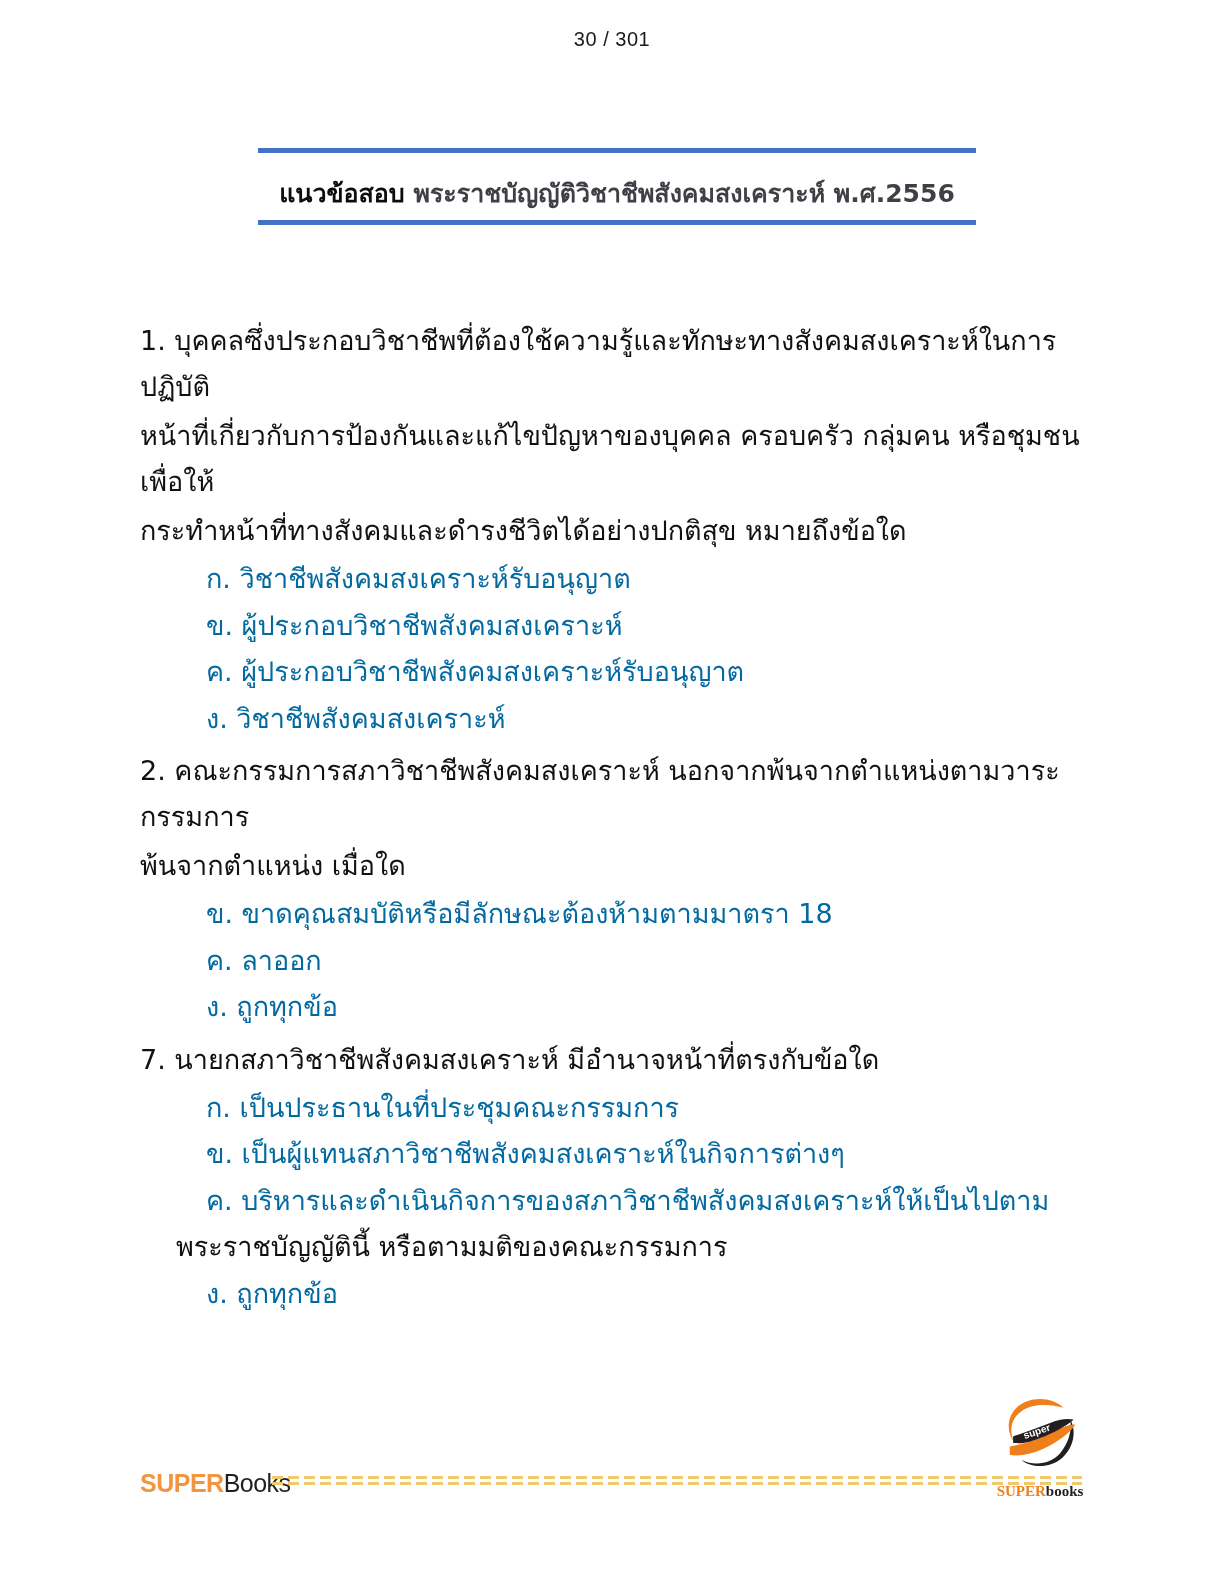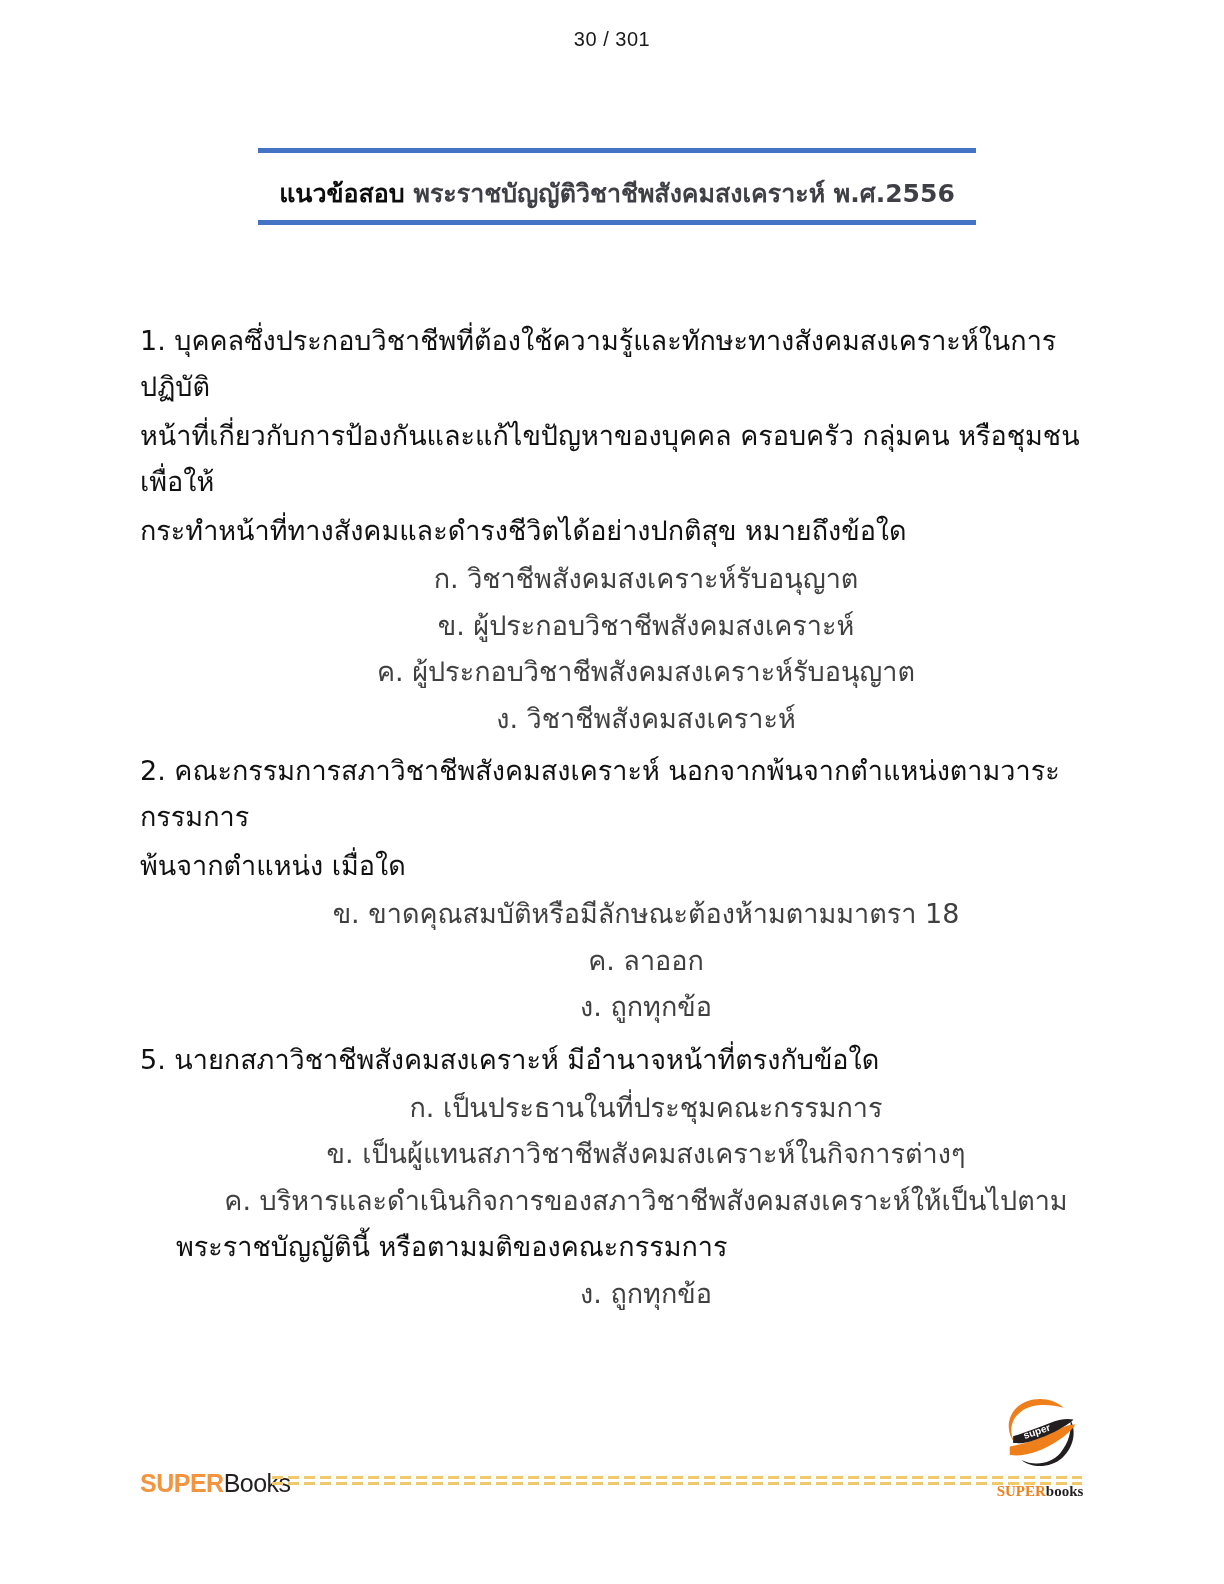--- a/index.html
+++ b/index.html
@@ -82,23 +82,22 @@
   }
 
   .choices {
     margin: 0;
     padding: 0;
     list-style: none;
   }
   .choice {
     font-size: 27px;
     line-height: 1.72;
-    color: #404040;
+    color: #0369a1;
     padding-left: 66px;
-    text-align: center;
   }
   
   .choice-wrap {
     font-size: 27px;
     line-height: 1.72;
     color: #111111;
     padding-left: 0;
     margin-left: 36px;
   }
 
@@ -207,21 +206,21 @@
       <p class="question">2. คณะกรรมการสภาวิชาชีพสังคมสงเคราะห์ นอกจากพ้นจากตำแหน่งตามวาระ กรรมการ</p>
       <p class="question">พ้นจากตำแหน่ง เมื่อใด</p>
       <ul class="choices">
         <li class="choice">ข. ขาดคุณสมบัติหรือมีลักษณะต้องห้ามตามมาตรา 18</li>
         <li class="choice">ค. ลาออก</li>
         <li class="choice">ง. ถูกทุกข้อ</li>
       </ul>
     </div>
 
     <div class="question-block">
-      <p class="question">5. นายกสภาวิชาชีพสังคมสงเคราะห์ มีอำนาจหน้าที่ตรงกับข้อใด</p>
+      <p class="question">7. นายกสภาวิชาชีพสังคมสงเคราะห์ มีอำนาจหน้าที่ตรงกับข้อใด</p>
       <ul class="choices">
         <li class="choice">ก. เป็นประธานในที่ประชุมคณะกรรมการ</li>
         <li class="choice">ข. เป็นผู้แทนสภาวิชาชีพสังคมสงเคราะห์ในกิจการต่างๆ</li>
         <li class="choice">ค. บริหารและดำเนินกิจการของสภาวิชาชีพสังคมสงเคราะห์ให้เป็นไปตาม</li>
         <li class="choice-wrap">พระราชบัญญัตินี้ หรือตามมติของคณะกรรมการ</li>
         <li class="choice">ง. ถูกทุกข้อ</li>
       </ul>
     </div>
 
   </div>

